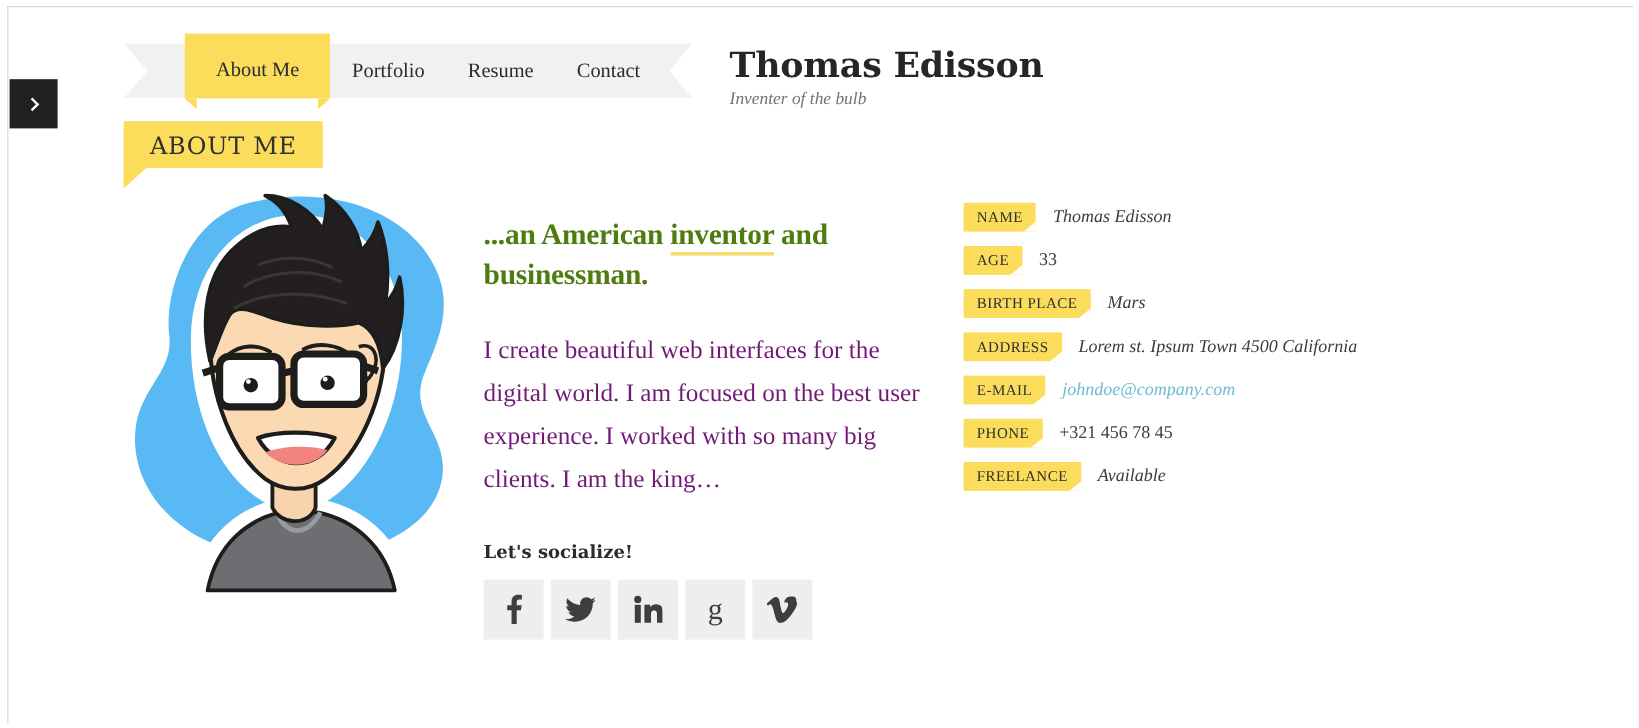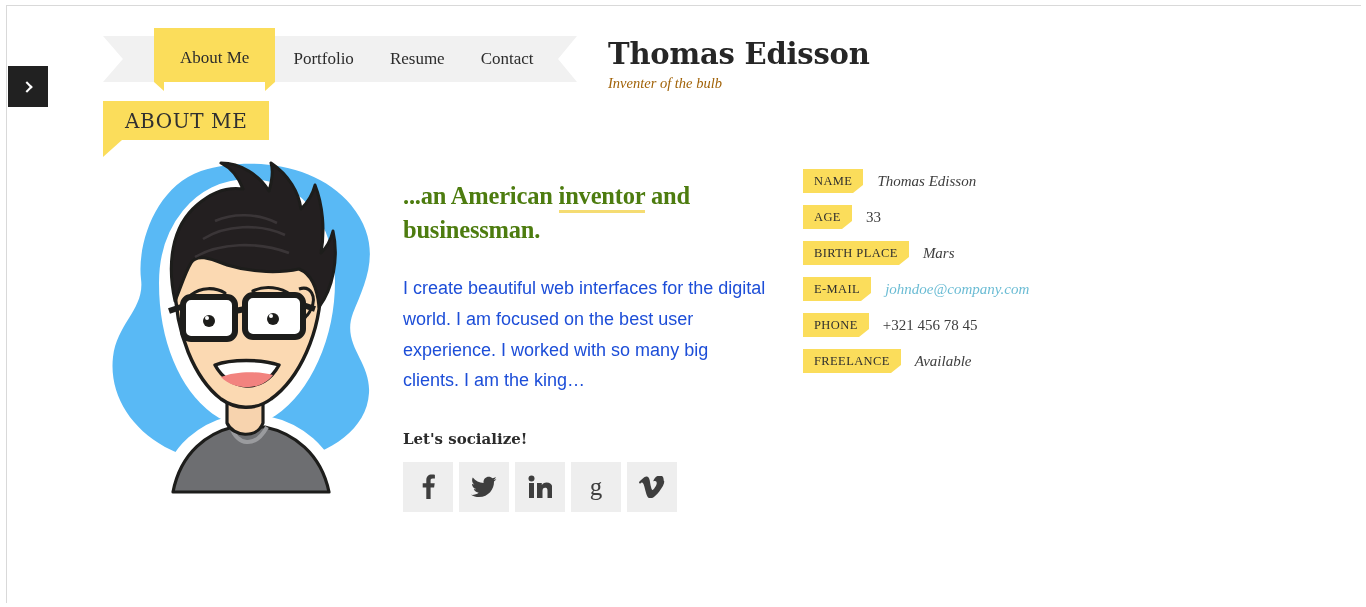--- a/index.html
+++ b/index.html
@@ -147,21 +147,21 @@
     font-weight: bold;
     font-size: 29px;
     line-height: 1.05;
     color: #262626;
     letter-spacing: -0.2px;
   }
   #site-subtitle {
     font-family: "Liberation Serif", "DejaVu Serif", serif;
     font-style: italic;
     font-size: 14.5px;
-    color: #a16207;
+    color: #737373;
     margin-top: 6px;
   }
 
   
   #section-banner {
     position: absolute;
     left: 96px;
     top: 95px;
     height: 39px;
     background: #fbdd5b;
@@ -220,24 +220,24 @@
     color: #4d7c0f;
     letter-spacing: -0.2px;
     margin-top: 18px;
   }
   #bio-heading .hl {
     border-bottom: 3px solid #f5dc72;
     padding-bottom: 1px;
   }
   #bio-paragraph {
     margin-top: 26px;
-    font-family: Liberation Sans, sans-serif;
-    font-size: 18px;
+    font-family: Liberation Serif, serif;
+    font-size: 21px;
     line-height: 1.72;
-    color: #1d4ed8;
+    color: #701a75;
   }
   #socialize-label {
     margin-top: 34px;
     font-family: "DejaVu Serif", "Liberation Serif", serif;
     font-weight: bold;
     font-size: 15px;
     color: #2b2b2b;
   }
   #social-list {
     margin-top: 14px;
@@ -460,20 +460,24 @@
         <div class="info-row">
           <span class="info-label">AGE</span>
           <span class="info-value plain">33</span>
         </div>
 
         <div class="info-row">
           <span class="info-label">BIRTH PLACE</span>
           <span class="info-value">Mars</span>
         </div>
 
+        <div class="info-row">
+          <span class="info-label">ADDRESS</span>
+          <span class="info-value">Lorem st. Ipsum Town 4500 California</span>
+        </div>
 
         <div class="info-row">
           <span class="info-label">E-MAIL</span>
           <span class="info-value email">johndoe@company.com</span>
         </div>
 
         <div class="info-row">
           <span class="info-label">PHONE</span>
           <span class="info-value plain">+321 456 78 45</span>
         </div>

